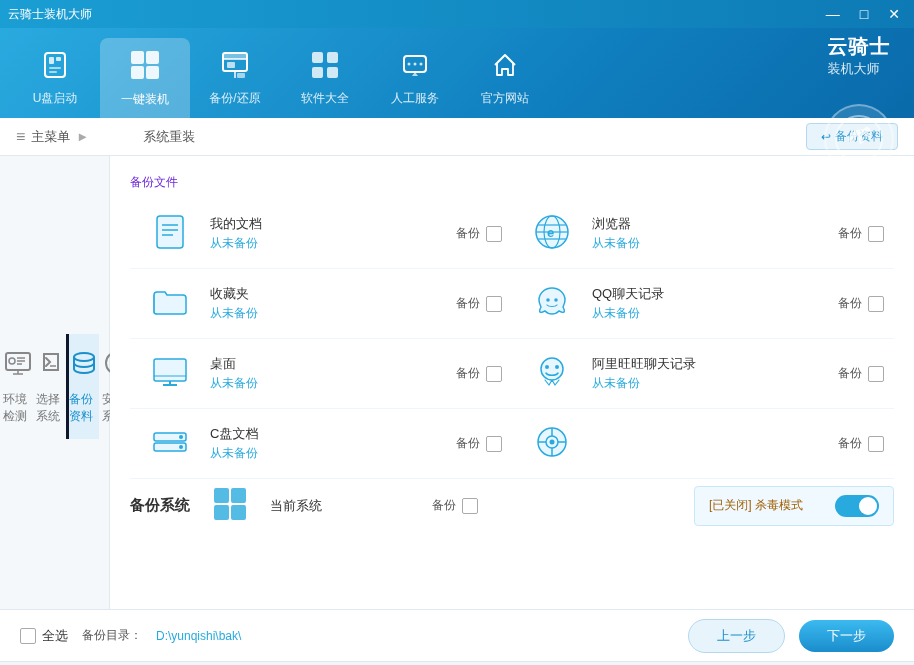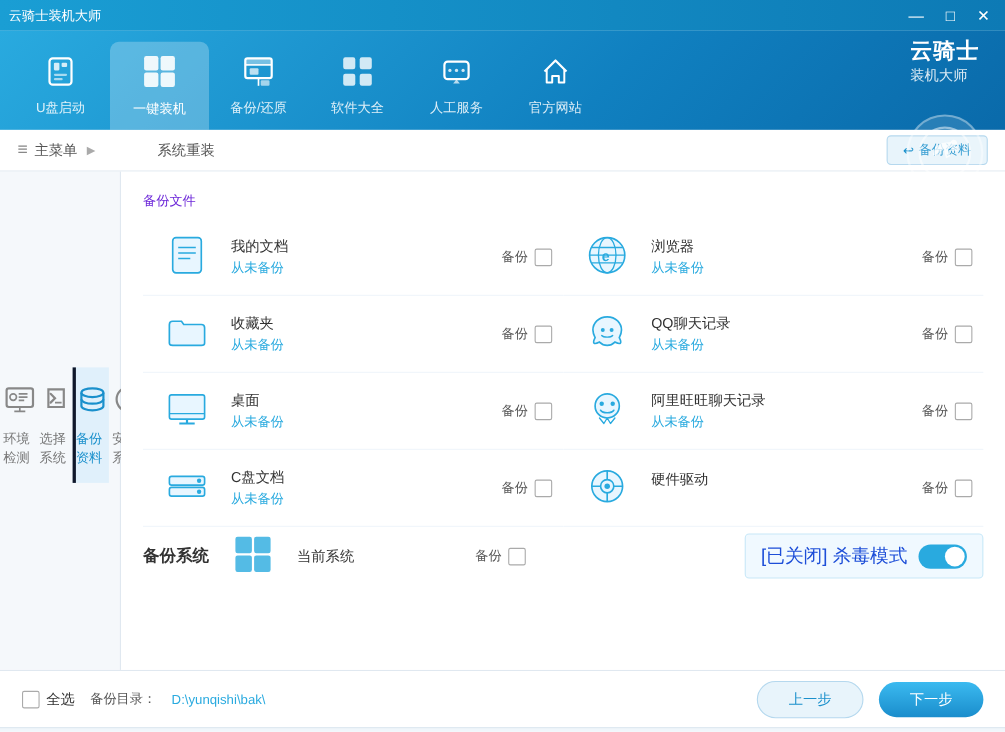--- a/index.html
+++ b/index.html
@@ -536,21 +536,20 @@
             <circle cx="21" cy="21" r="14" fill="#e8f6ff" stroke="#29aadf" stroke-width="1.5"></circle>
             <circle cx="21" cy="21" r="6" fill="none" stroke="#29aadf" stroke-width="1.5"></circle>
             <circle cx="21" cy="21" r="2.5" fill="#29aadf"></circle>
             <line x1="21" y1="7" x2="21" y2="15" stroke="#29aadf" stroke-width="1.5"></line>
             <line x1="21" y1="27" x2="21" y2="35" stroke="#29aadf" stroke-width="1.5"></line>
             <line x1="7" y1="21" x2="15" y2="21" stroke="#29aadf" stroke-width="1.5"></line>
             <line x1="27" y1="21" x2="35" y2="21" stroke="#29aadf" stroke-width="1.5"></line>
           </svg>
         </div>
         <div class="backup-item-info">
-          <div class="backup-item-name">硬件驱动</div>
           <div class="backup-item-status" style="color: transparent;">-</div>
         </div>
         <div class="backup-item-action">
           <span class="label-text">备份</span>
           <div class="backup-checkbox"></div>
         </div>
       </div>
     </div>
 
     <div style="display:flex; align-items:center; margin-top: 4px; gap:14px;">
@@ -568,21 +567,21 @@
         <div>
           <div style="font-size:13px; color:#333;">当前系统</div>
         </div>
         <div style="display:flex; align-items:center; gap:6px; margin-left:100px;">
           <span class="label-text">备份</span>
           <div class="backup-checkbox"></div>
         </div>
       </div>
 
       <div style="display:flex; align-items:center; gap:10px; background:#f0f9ff; border:1px solid #c8e8f8; border-radius:4px; padding:8px 14px; min-width:200px; margin-left:20px;">
-        <span style="font-size:17px; color:#1d4ed8; flex:1;">[已关闭]  杀毒模式</span>
+        <span style="font-size:12px; color:#a16207; flex:1;">[已关闭]  杀毒模式</span>
         <div class="toggle-switch"></div>
       </div>
     </div>
 
   </div>
 </div>
 
 <div class="bottom-bar">
   <label class="check-all">
     <div class="backup-checkbox"></div>

